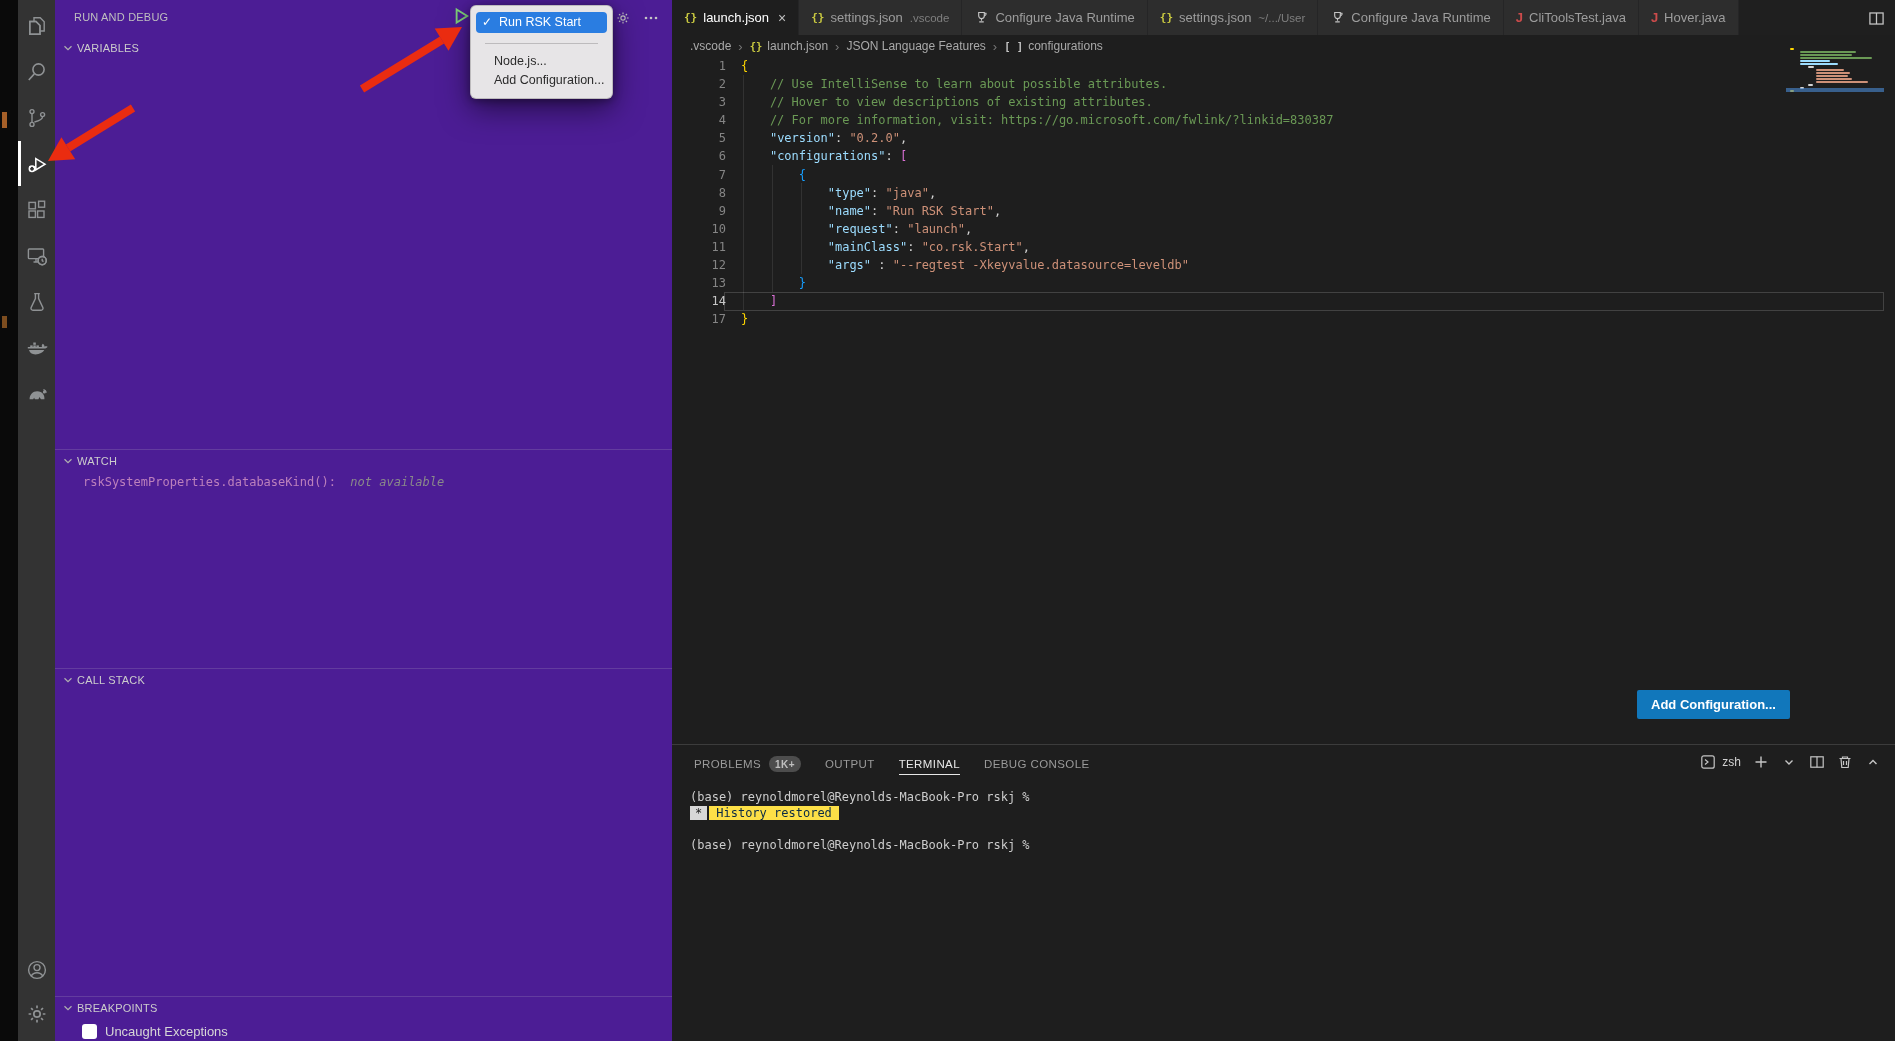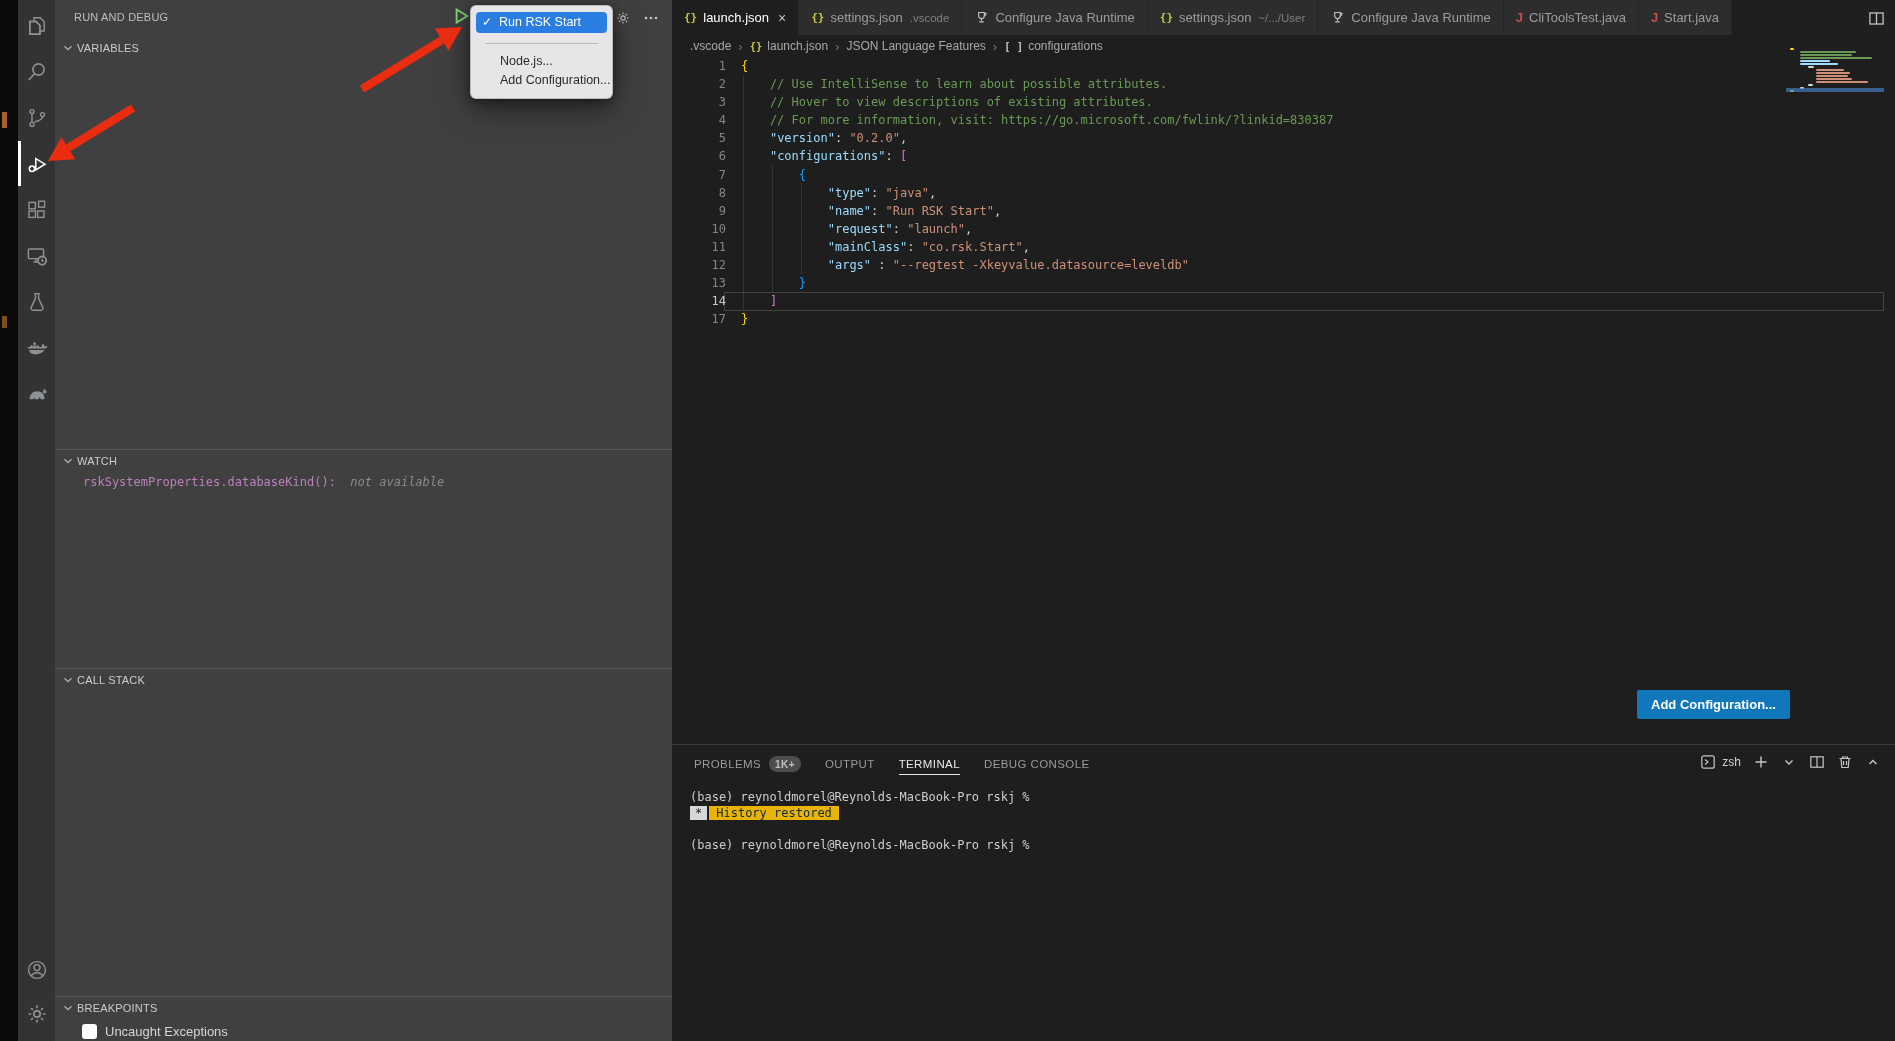--- a/index.html
+++ b/index.html
@@ -18,21 +18,21 @@
   .activitybar { left:18px; top:0; width:37px; height:1041px; background:#333333; }
   .ab-group-top { position:absolute; top:4px; left:0; width:37px; }
   .ab-group-bottom { position:absolute; bottom:4px; left:0; width:37px; }
   .ab-item { height:46px; display:flex; align-items:center; justify-content:center; color:#8f9294; cursor:pointer; }
   .ab-group-bottom .ab-item { height:44px; }
   .ab-item.active { color:#ffffff; }
   .ab-item svg { width:24px; height:24px; }
   .active-indicator { left:0; top:141px; width:2.5px; height:45px; background:#ffffff; }
 
   
-  .sidebar { left:55px; top:0; width:617px; height:1041px; background:#404040; }
+  .sidebar { left:55px; top:0; width:617px; height:1041px; background:#4c1d95; }
   .sidebar-title { left:19px; top:0; height:35px; line-height:35px; font-size:11px; color:#bfbfbf; letter-spacing:.2px; }
   .hdr-icon { top:8px; width:20px; height:20px; color:#c5c5c5; cursor:pointer; display:flex; align-items:center; justify-content:center; }
   .hdr-icon svg { width:16px; height:16px; }
   .play-btn { left:396px; top:6px; width:22px; height:22px; color:var(--debug_play_green,#89d185); cursor:pointer; position:absolute; }
   .play-btn svg { width:20px; height:20px; }
   .section { left:0; right:0; position:absolute; }
   .section.bordered { border-top:1px solid rgba(204,204,204,0.18); }
   .sec-head { display:flex; align-items:center; height:21px; padding-left:6px; color:#cccccc; }
   .sec-head .chev { width:14px; height:14px; color:#b0b0b0; margin-right:2px; }
   .sec-head .chev svg { width:14px; height:14px; }
@@ -98,27 +98,27 @@
   .panel-actions { position:absolute; right:14px; top:9px; display:flex; align-items:center; gap:12px; color:#c5c5c5; }
   .panel-actions svg { width:16px; height:16px; display:block; }
   .term-chip { display:flex; align-items:center; gap:6px; cursor:pointer;justify-content:center; }
   .term-chip .shell { font-size:12px; color:#d2d2d2; }
   .pa-icon { cursor:pointer; display:flex; }
 
   .terminal { position:absolute; left:18px; top:44px; right:10px;
               font-family:"DejaVu Sans Mono", monospace; font-size:12px; color:#cccccc; cursor:text; }
   .term-line { height:16px; line-height:16px; white-space:pre; }
   .hist-star { background:#d7d7d7; color:#222222; padding:0 5px; }
-  .hist-chip { background:#eab308; color:#0a2a45; padding:0 7px; margin-left:2px; }
+  .hist-chip { background:#fde047; color:#0a2a45; padding:0 7px; margin-left:2px; }
 
   
   .dropdown { left:470px; top:5px; width:143px; height:94px; background:#e7e5e7; border-radius:6px;
               border:1px solid rgba(0,0,0,0.18); box-shadow:0 10px 30px rgba(0,0,0,0.5), 0 2px 8px rgba(0,0,0,0.35);
               padding-top:5px; z-index:40; }
-  .dd-item { height:19px; line-height:19px; font-size:12.5px; color:#2b2b2b; padding-left:29px; cursor:pointer; white-space:nowrap; }
+  .dd-item { height:19px; line-height:19px; font-size:12.5px; color:#2b2b2b; padding-left:23px; cursor:pointer; white-space:nowrap; }
   .dd-item.selected { margin:1px 5px 0 5px; height:21px; line-height:21px; border-radius:4px;
                       background:var(--accent_blue,#2a7de1); color:#ffffff; padding-left:6px;
                       display:flex; align-items:center; }
   .dd-check { width:15px; font-size:12px; margin-right:2px; }
   .dd-sep { height:1px; background:#bdbbbd; margin:10px 14px 8px 14px; }
 
   .arrows { left:0; top:0; z-index:60; pointer-events:none; }
 </style>
 </head>
 <body>
@@ -318,21 +318,21 @@
             </svg>
           </span>
           <span>Configure Java Runtime</span>
         </div>
         <div class="tab">
           <span class="tab-icon java">J</span>
           <span>CliToolsTest.java</span>
         </div>
         <div class="tab">
           <span class="tab-icon java">J</span>
-          <span>Start.java</span>
+          <span>Hover.java</span>
         </div>
       </div>
     <span class="abs split-btn">
       <svg viewBox="0 0 16 16" fill="none" stroke="currentColor" stroke-width="1.2">
           <rect x="1.8" y="2.8" width="12.4" height="10.4"></rect>
           <path d="M8 2.8v10.4"></path>
         </svg>
     </span>
     <div class="abs breadcrumb" id="breadcrumb">
         <span class="bc-item">

